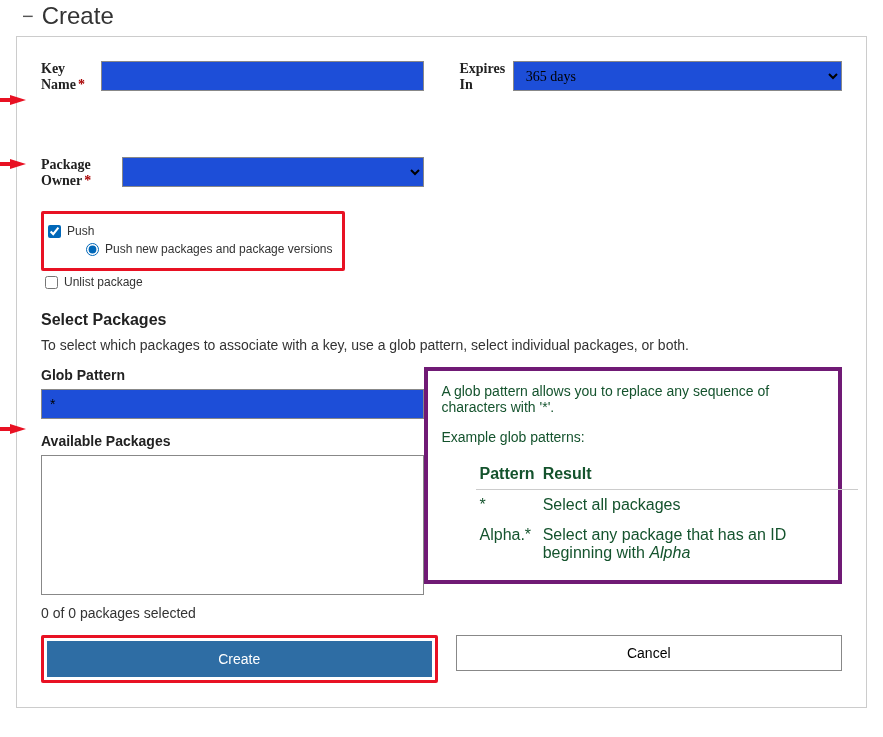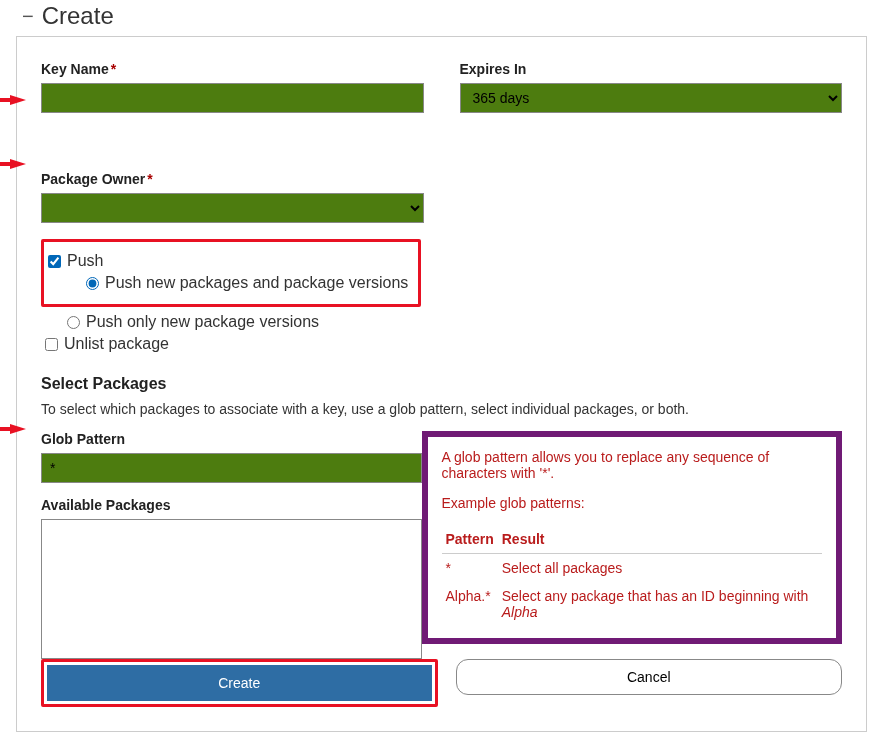--- a/index.html
+++ b/index.html
@@ -39,40 +39,41 @@
       position: relative;
     }
     .row {
       display: flex;
       gap: 36px;
       margin-bottom: 16px;
     }
     .col {
       flex: 1;
       display: flex;
-      flex-direction: column;
+      flex-direction: row;
+      font-family: Liberation Serif, serif;
     }
     .field-label {
       font-weight: 600;
       font-size: 14px;
       color: #222;
       margin-bottom: 6px;
     }
     .required {
       color: #a80000;
       margin-left: 2px;
     }
     input[type="text"], select, .text-input, .select-input {
       width: 100%;
       height: 30px;
       border: 1px solid #888;
       padding: 4px 8px;
       font-size: 14px;
       font-family: inherit;
-      background: #4d7c0f;
+      background: #1d4ed8;
     }
     input[type="text"]::placeholder {
       color: #888;
     }
     .section-heading {
       font-weight: 700;
       font-size: 16px;
       color: #222;
       margin-top: 10px;
       margin-bottom: 8px;
@@ -87,63 +88,64 @@
     .checkbox-row, .radio-row {
       display: flex;
       align-items: center;
       gap: 6px;
       margin: 4px 0;
     }
     .radio-row.indented {
       margin-left: 38px;
     }
     .checkbox-row label, .radio-row label {
-      font-size: 16px;
+      font-size: 12px;
       color: #333;
     }
     .desc-text {
       font-size: 14px;
       color: #333;
       margin-bottom: 14px;
     }
     .packages-row {
       display: flex;
       align-items: flex-start;
     }
     .packages-left {
       flex: 1;
       max-width: 468px;
     }
     .packages-right {
       flex: 1;
-      border: 6px solid #701a75;
+      border: 4px solid #701a75;
       padding: 12px 14px;
       font-size: 14px;
-      color: #b91c1c;
+      color: #14532d;
     }
     .glob-input {
       width: 100%;
       height: 30px;
       border: 1px solid #888;
       padding: 4px 8px;
       font-size: 14px;
       margin-bottom: 14px;
     }
     .available-box {
       border: 1px solid #888;
       height: 140px;
       background: #fff;
     }
     .help-para {
       margin-bottom: 14px;
     }
     .pattern-table {
       width: 100%;
       border-collapse: collapse;
-      font-size: 14px;
+      font-size: 16px;
+      margin-left: 34px;
     }
     .pattern-table th {
       text-align: left;
       font-weight: 600;
       padding: 6px 4px;
       border-bottom: 1px solid #ccc;
     }
     .pattern-table td {
       padding: 6px 4px;
       vertical-align: top;
@@ -179,21 +181,20 @@
       border: 3px solid #e81123;
       border-radius: 2px;
       padding: 3px;
       flex: 1;
     }
     .btn-primary-wrap .btn-primary {
       width: 100%;
     }
     .btn-cancel {
       flex: 1;
-      border-radius: 12px;
     }
     .arrow {
       position: absolute;
       width: 26px;
       height: 10px;
       pointer-events: none;
     }
     .arrow svg {
       width: 100%;
       height: 100%;
@@ -244,39 +245,36 @@
     <div class="scopes-box">
       <div class="checkbox-row">
         <input type="checkbox" checked="" style="">
         <label>Push</label>
       </div>
       <div class="radio-row indented">
         <input type="radio" name="pushopt" checked="" style="">
         <label>Push new packages and package versions</label>
       </div>
     </div>
-    <div class="radio-row indented" style="margin-left:26px; margin-top:6px;">
-      <input type="radio" name="pushopt" style="">
-      <label>Push only new package versions</label>
-    </div>
     <div class="checkbox-row" style="margin-left:4px; margin-top:4px;">
       <input type="checkbox" style="">
       <label>Unlist package</label>
     </div>
   </div>
 
   <div class="section-heading" style="margin-top:18px;">Select Packages</div>
   <div class="desc-text">To select which packages to associate with a key, use a glob pattern, select individual packages, or both.</div>
 
   <div class="packages-row">
     <div class="packages-left">
       <div class="field-label">Glob Pattern</div>
       <input type="text" class="glob-input" value="*" style="">
       <div class="field-label">Available Packages</div>
       <div class="available-box"></div>
+      <div class="selected-count">0 of 0 packages selected</div>
     </div>
     <div class="packages-right">
       <div class="help-para">A glob pattern allows you to replace any sequence of characters with '*'.</div>
       <div class="help-para">Example glob patterns:</div>
       <table class="pattern-table">
         <thead>
           <tr>
             <th>Pattern</th>
             <th>Result</th>
           </tr>

